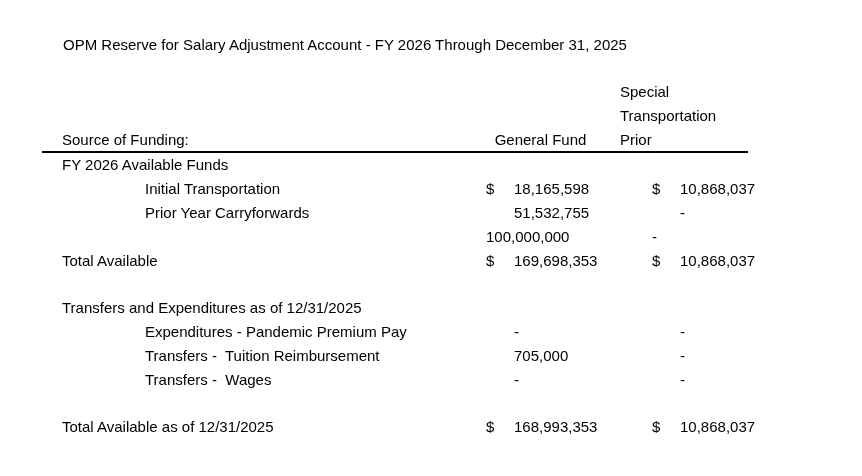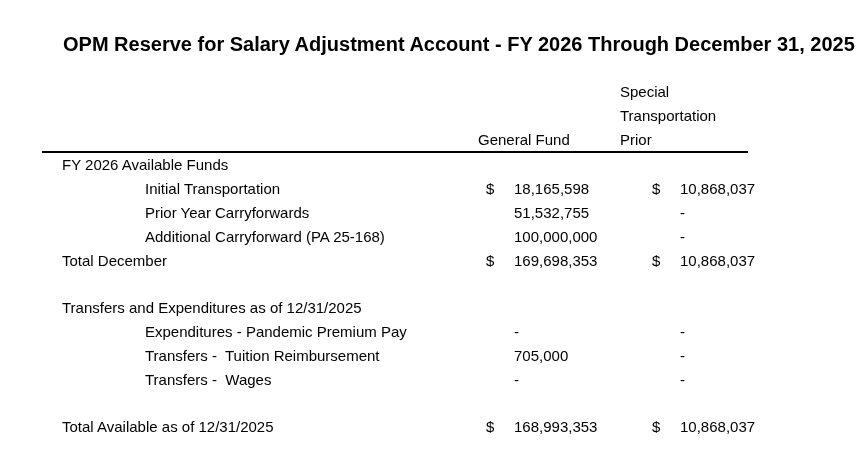--- a/index.html
+++ b/index.html
@@ -9,24 +9,23 @@
     height: 476px;
     background: #ffffff;
     color: #000000;
     font-family: "Liberation Sans", sans-serif;
     overflow: hidden;
   }
   .doc-title {
     position: absolute;
     left: 63px;
     top: 36px;
-    font-size: 20px;
+    font-size: 15px;
     line-height: 17px;
     white-space: pre;
-    font-weight: bold;
   }
   .ftable {
     position: absolute;
     left: 42px;
     top: 80px;
     width: 706px;
     font-size: 15px;
   }
   .thead {
     display: grid;
@@ -36,20 +35,21 @@
   .thead .src {
     grid-column: 1;
     align-self: end;
     padding-left: 20px;
     line-height: 23.8px;
     white-space: pre;
   }
   .thead .gfh {
     grid-column: 2 / 4;
     align-self: end;
+    text-align: center;
     line-height: 23.8px;
   }
   .thead .stfh {
     grid-column: 5 / 7;
     line-height: 23.8px;
   }
   .trow {
     display: grid;
     grid-template-columns: 436px 20px 105px 17px 20px 108px;
     height: 23.8px;
@@ -68,20 +68,21 @@
 </head>
 <body>
 
 <div class="page">
 
   <div class="doc-title">OPM Reserve for Salary Adjustment Account - FY 2026 Through December 31, 2025</div>
 
   <div class="ftable">
 
     <div class="thead">
+      <div class="src">Source of Funding:</div>
       <div class="gfh">General Fund</div>
       <div class="stfh">
         <div>Special</div>
         <div>Transportation</div>
         <div>Prior</div>
       </div>
     </div>
 
     <div class="trow">
       <div class="c label">FY 2026 Available Funds</div>
@@ -104,30 +105,29 @@
     <div class="trow">
       <div class="c label indent">Prior Year Carryforwards</div>
       <div class="c cur"></div>
       <div class="c amt">51,532,755</div>
       <div class="c gap"></div>
       <div class="c cur"></div>
       <div class="c amt dash-s">-</div>
     </div>
 
     <div class="trow">
-      <div class="c label indent">Additional Carryforward (PA 25-168)</div>
       <div class="c cur"></div>
       <div class="c amt">100,000,000</div>
       <div class="c gap"></div>
       <div class="c cur"></div>
       <div class="c amt dash-s">-</div>
     </div>
 
     <div class="trow">
-      <div class="c label">Total December</div>
+      <div class="c label">Total Available</div>
       <div class="c cur">$</div>
       <div class="c amt">169,698,353</div>
       <div class="c gap"></div>
       <div class="c cur">$</div>
       <div class="c amt">10,868,037</div>
     </div>
 
     <div class="trow spacer"></div>
 
     <div class="trow">

